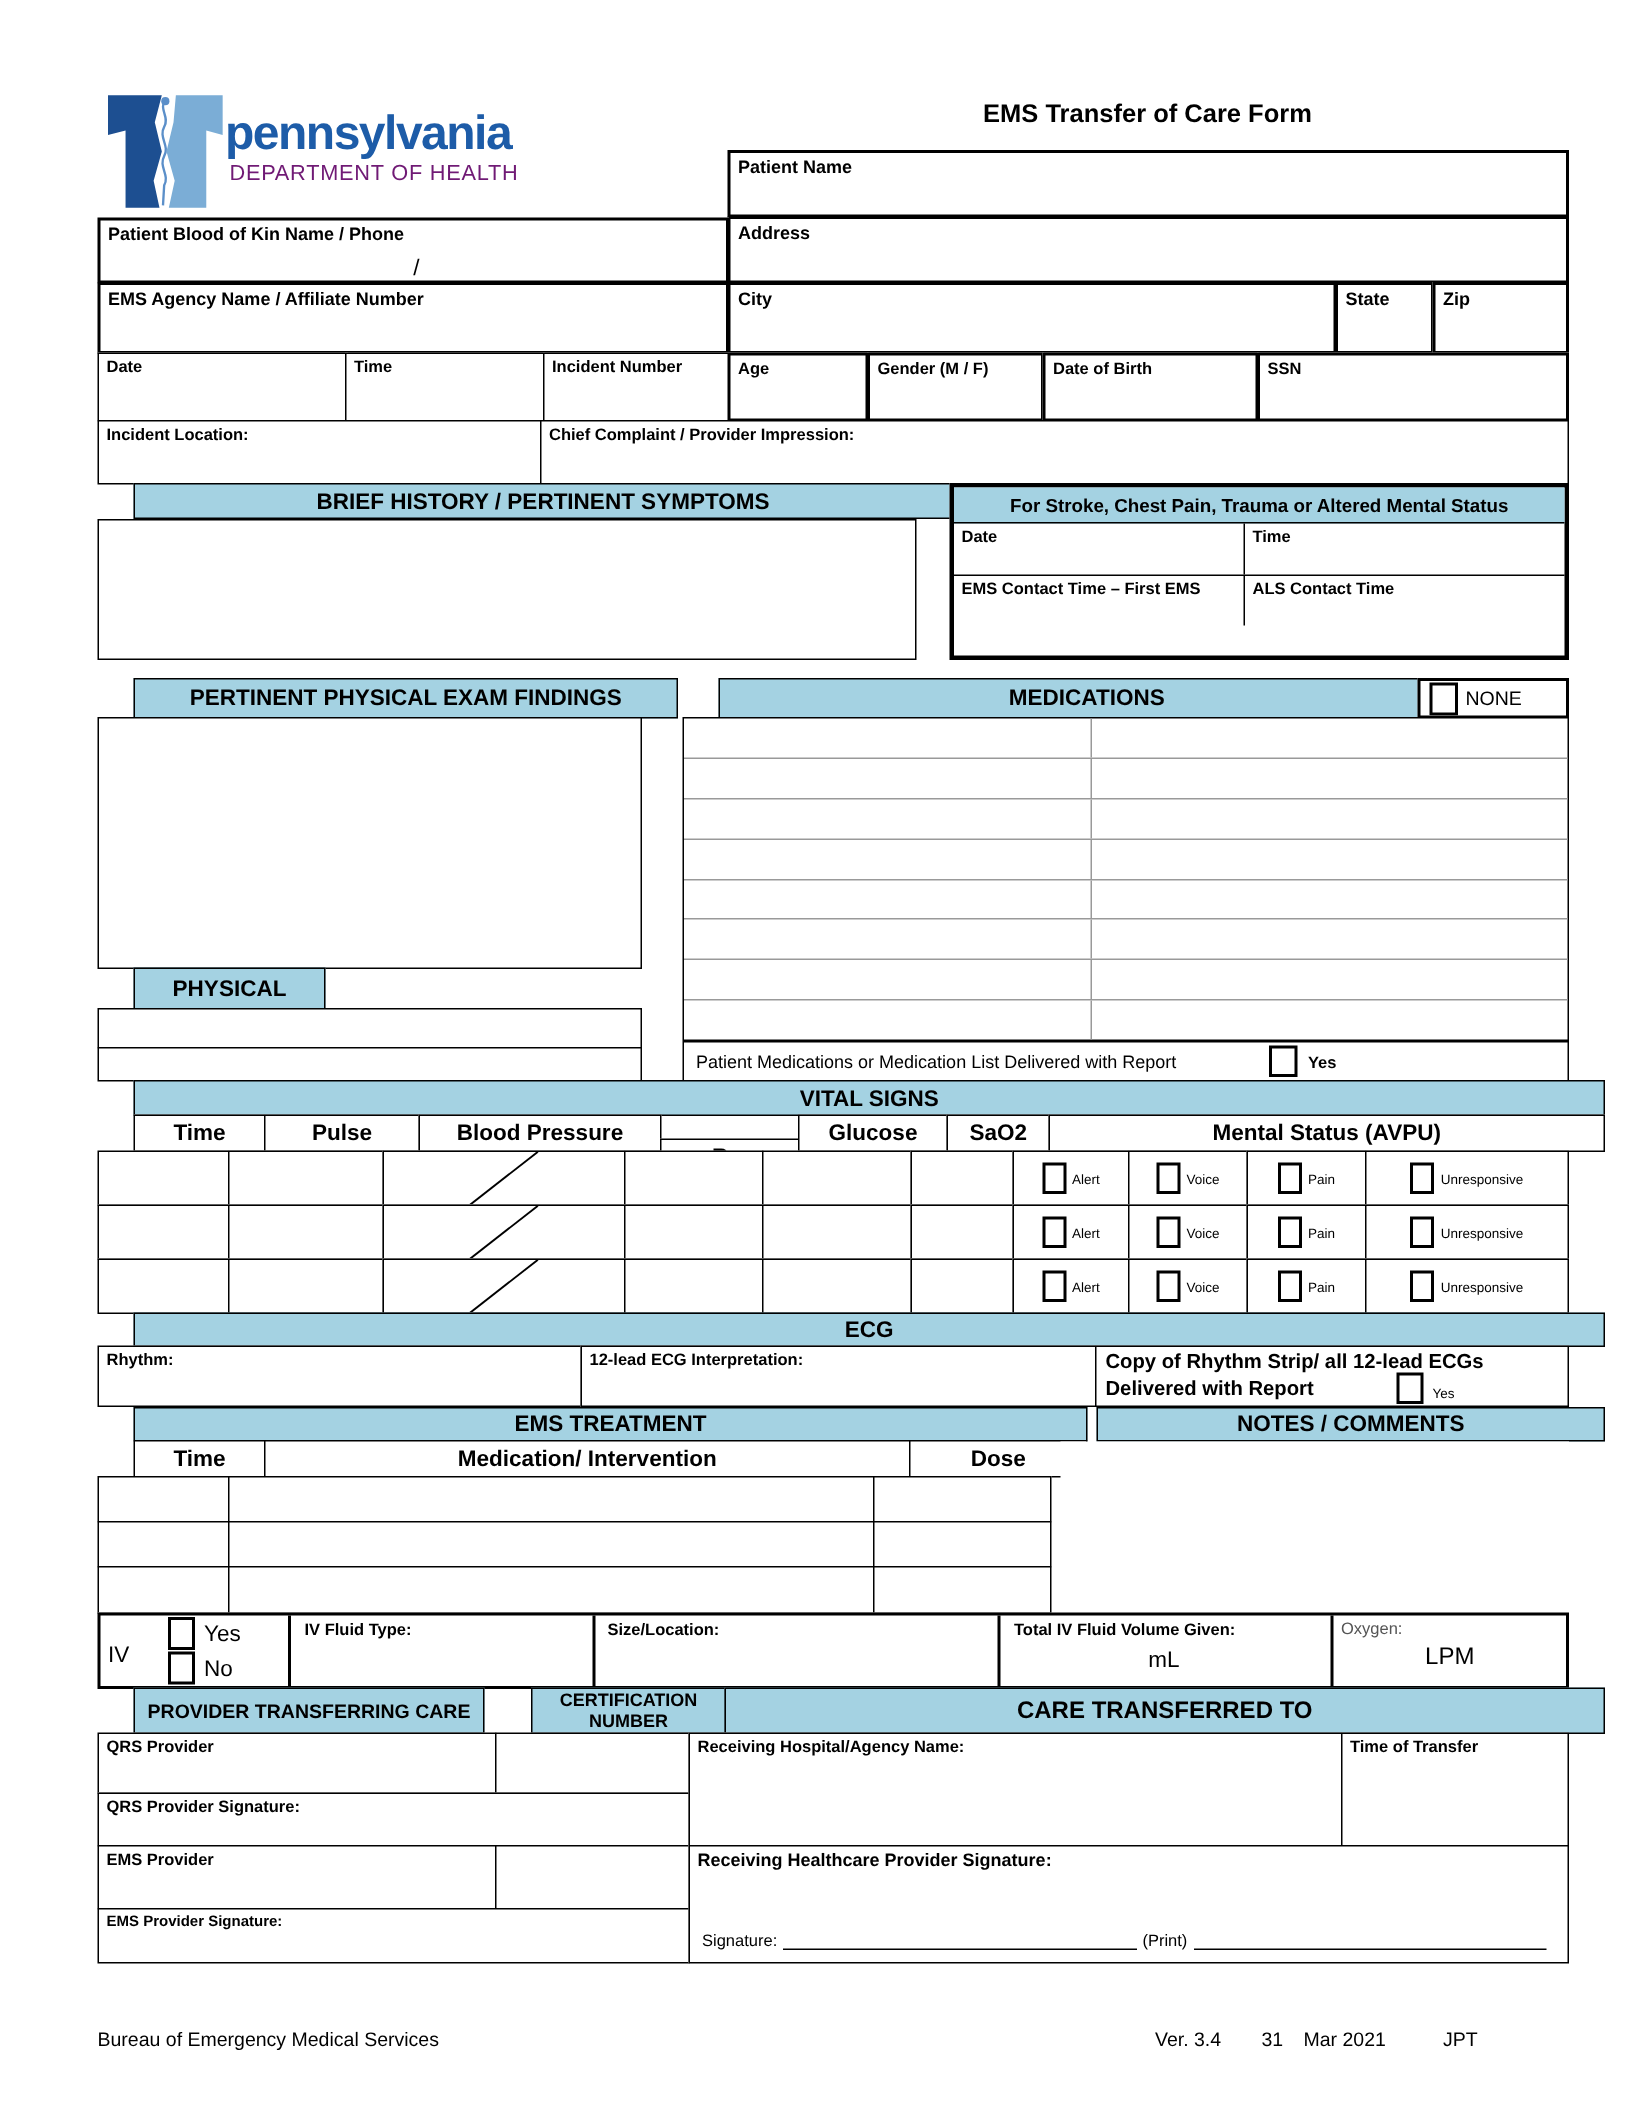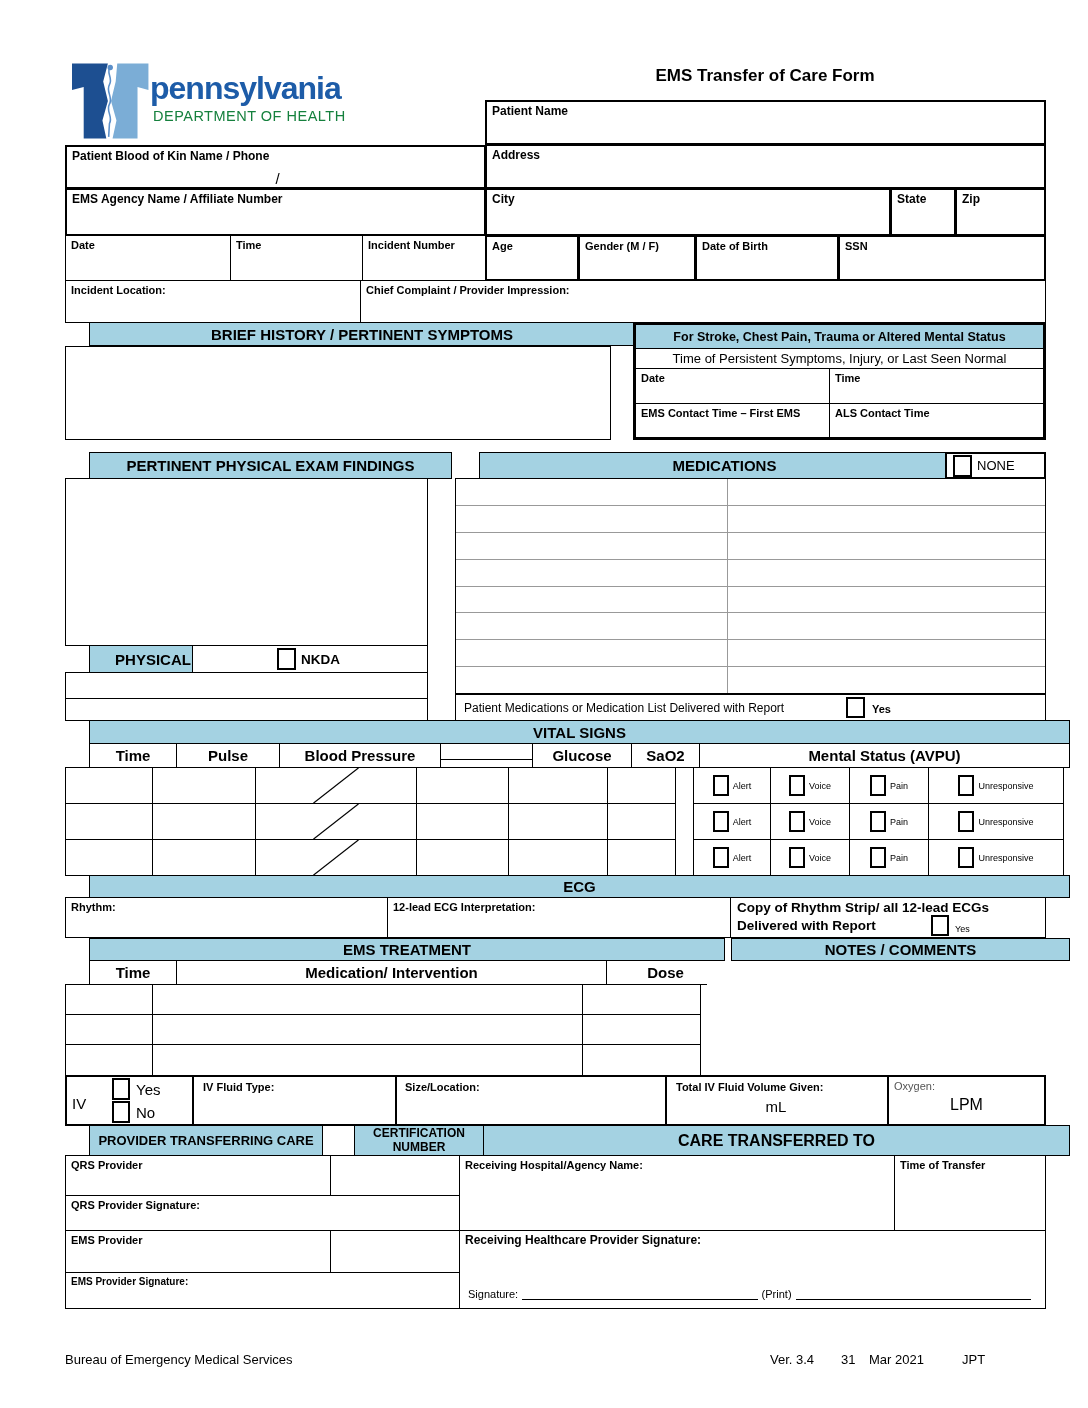--- a/index.html
+++ b/index.html
@@ -10,21 +10,21 @@
   .b15  { border-width:1.5px; }
   .b2   { border-width:2px; }
   .b3   { border-width:3px; }
   .hdr  { position:absolute; background:var(--blue,#a4d2e2); border:1px solid #000; display:flex; align-items:center; justify-content:center; font-weight:bold; text-align:center;margin-left:24px; }
   .lbl  { font-weight:bold; font-size:12px; padding:3px 5px; display:block; line-height:1.15; }
   .lbl11{ font-size:11px; }
   .cb   { display:inline-block; width:20px; height:24px; border:2px solid #000; background:#fff; flex:none; }
   .cb-s { width:16px; height:21px; }
   .cb-m { width:18px; height:21px; }
   .slash-svg { position:absolute; inset:0; width:100%; height:100%; }
-  .avpu { position:absolute; border:1px solid #000; background:#fff; display:flex; align-items:center; justify-content:center; gap:4px;margin-left:18px; }
+  .avpu { position:absolute; border:1px solid #000; background:#fff; display:flex; align-items:center; justify-content:center; gap:4px; }
   .avpu span { font-size:9px; }
   .meds-row { display:flex; border-bottom:1px solid #999; flex:1 1 0; }
   .meds-row:last-child { border-bottom:none; }
   .meds-cl { width:272px; border-right:1px solid #999; }
   .meds-cr { flex:1; }
   .sig-line { position:absolute; left:8px; right:14px; bottom:8px; display:flex; align-items:flex-end; font-size:11px; gap:4px; }
   .sig-line .ul { flex:1; border-bottom:1px solid #000; height:12px; }
   .foot { position:absolute; top:1352px; font-size:13px; }
 </style>
 </head>
@@ -32,21 +32,21 @@
 
 <div class="page">
 
   <svg style="position:absolute;left:72px;top:62px;" width="78" height="78" viewBox="0 0 100 100">
     <polygon points="0,2 46,2 40,25 46,50 39,75 44,98 15,98 15,32 0,36" fill="#1d4f91"></polygon>
     <polygon points="58,2 98,2 98,36 84,32 84,98 52,98 57,75 50,50 56,25" fill="#7badd6"></polygon>
     <path d="M49,6 C43,14 53,20 48,29 C43,38 53,45 48,54 C43,63 53,70 48,79 L47,96" stroke="#5b8fc9" stroke-width="2" fill="none"></path>
     <circle cx="49" cy="7" r="3.5" fill="#5b8fc9"></circle>
   </svg>
   <div style="position:absolute;left:150px;top:70px;font-size:32px;font-weight:bold;color:#1d5ca8;letter-spacing:-1px;">pennsylvania</div>
-  <div style="position:absolute;left:153px;top:108px;font-size:14.5px;color:#15803d;letter-spacing:0.5px;">DEPARTMENT OF HEALTH</div>
+  <div style="position:absolute;left:153px;top:108px;font-size:14.5px;color:#701a75;letter-spacing:0.5px;">DEPARTMENT OF HEALTH</div>
 
   <div style="position:absolute;left:485px;top:66px;width:560px;text-align:center;font-size:17px;font-weight:bold;">EMS Transfer of Care Form</div>
 
   <div class="box b2" style="left:485px;top:100px;width:561px;height:45px;">
     <span class="lbl">Patient Name</span>
   </div>
   <div class="box b2" style="left:485px;top:144px;width:561px;height:45px;">
     <span class="lbl">Address</span>
   </div>
   <div class="box b2" style="left:485px;top:188px;width:406px;height:48px;">
@@ -95,23 +95,20 @@
   </div>
 
   <div class="hdr" style="left:65px;top:322px;width:546px;height:24px;font-size:15px;">
     <span>BRIEF HISTORY / PERTINENT SYMPTOMS</span>
   </div>
   <div class="box" style="left:65px;top:346px;width:546px;height:94px;"></div>
 
   <div class="box b3" style="left:633px;top:322px;width:413px;height:118px;">
     <div style="height:24px;background:var(--blue,#a4d2e2);border-bottom:1px solid #000;display:flex;align-items:center;justify-content:center;font-weight:bold;font-size:12.5px;">
         <span>For Stroke, Chest Pain, Trauma or Altered Mental Status</span>
-      </div>
-    <div style="height:20px;display:flex;align-items:center;justify-content:center;font-size:13px;border-bottom:1px solid #000;">
-        <span>Time of Persistent Symptoms, Injury, or Last Seen Normal</span>
       </div>
     <div style="display:flex;height:35px;border-bottom:1px solid #000;">
       <div style="width:193px;">
           <span class="lbl lbl11">Date</span>
         </div>
       <div style="flex:1;border-left:1px solid #000;">
           <span class="lbl lbl11">Time</span>
         </div>
     </div>
     <div style="display:flex;height:33px;">
@@ -123,24 +120,20 @@
         </div>
     </div>
   </div>
 
   <div class="hdr" style="left:65px;top:452px;width:363px;height:27px;font-size:15px;">
     <span>PERTINENT PHYSICAL EXAM FINDINGS</span>
   </div>
   <div class="box" style="left:65px;top:478px;width:363px;height:168px;"></div>
   <div class="hdr" style="left:65px;top:645px;width:128px;height:28px;font-size:15px;">
     <span>PHYSICAL</span>
-  </div>
-  <div class="box" style="left:192px;top:645px;width:236px;height:28px;display:flex;align-items:center;">
-    <span class="cb" style="margin-left:84px;width:19px;height:22px;"></span>
-    <span style="font-size:13.5px;font-weight:bold;margin-left:5px;">NKDA</span>
   </div>
   <div class="box" style="left:65px;top:672px;width:363px;height:27px;"></div>
   <div class="box" style="left:65px;top:698px;width:363px;height:23px;"></div>
 
   <div class="hdr" style="left:455px;top:452px;width:491px;height:27px;font-size:15px;">
     <span>MEDICATIONS</span>
   </div>
   <div class="box b2" style="left:945px;top:452px;width:101px;height:27px;display:flex;align-items:center;">
     <span class="cb" style="margin-left:6px;width:19px;height:22px;"></span>
     <span style="font-size:13px;margin-left:5px;">NONE</span>

